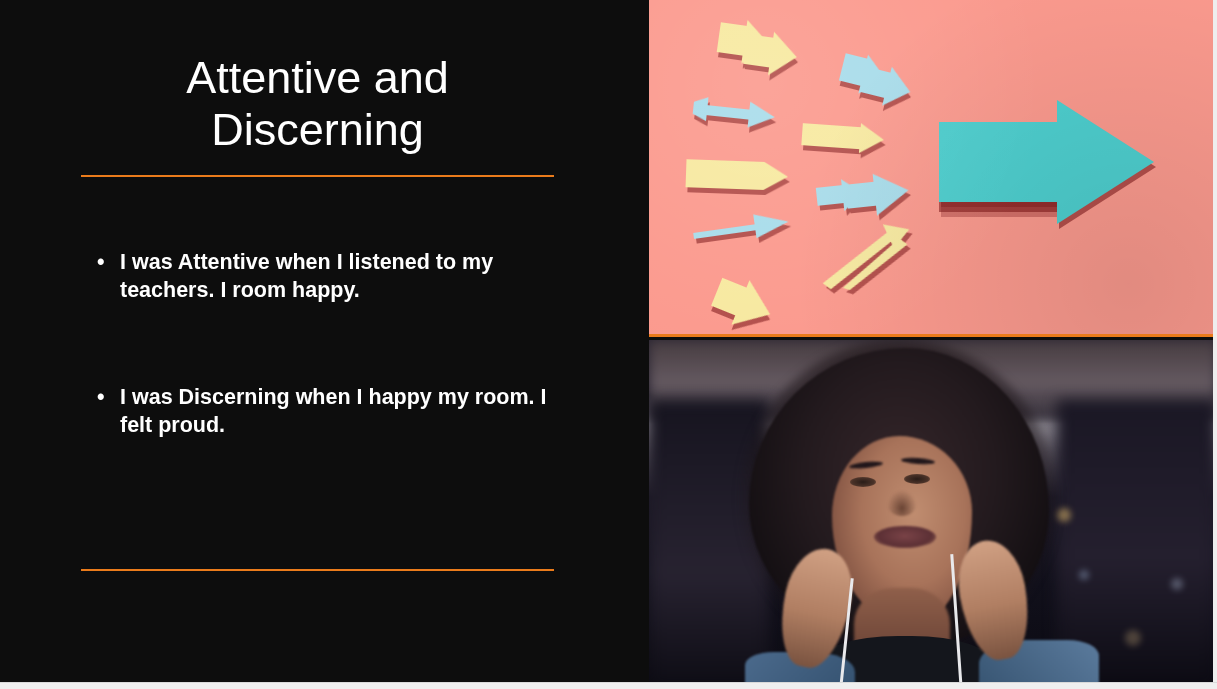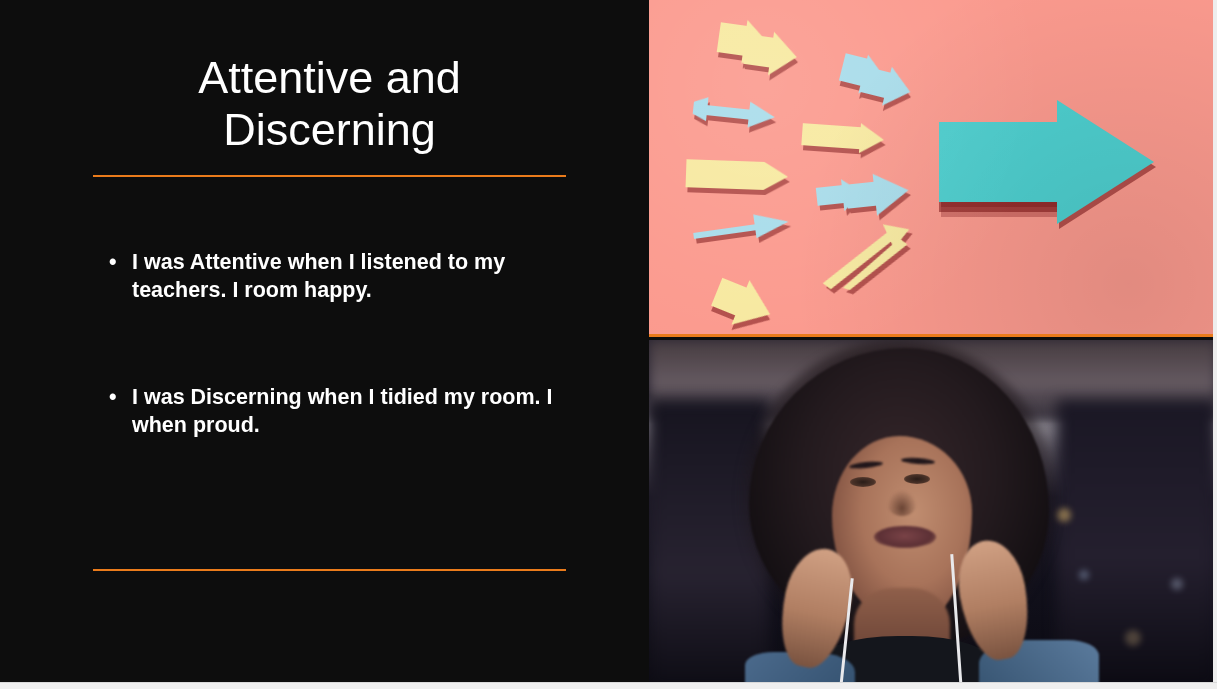--- a/index.html
+++ b/index.html
@@ -12,21 +12,21 @@
   #slide {
     position: relative;
     width: 1217px; height: 689px;
     background: #0d0d0d;
     overflow: hidden;
   }
 
   
   #text-panel {
     position: absolute;
-    left: 12px; top: 0;
+    left: 0; top: 0;
     width: 708px; height: 682px;
     background: #0d0d0d;
   }
 
   #title-block {
     position: absolute;
     left: 81px; top: 52px;
     width: 473px;
   }
   #slide-title {
@@ -262,21 +262,21 @@
 
     <div id="title-rule"></div>
 
     <ul id="bullet-list">
       <li class="bullet-item">
         <span class="bullet-dot">•</span>
         <span>I was Attentive when I listened to my teachers. I room happy.</span>
       </li>
       <li class="bullet-item">
         <span class="bullet-dot">•</span>
-        <span>I was Discerning when I tidied my room. I when proud.</span>
+        <span>I was Discerning when I happy my room. I felt proud.</span>
       </li>
     </ul>
 
     <div id="bottom-rule"></div>
   </div>
 
   <div id="image-column">
 
     <div id="photo-arrows">
 

